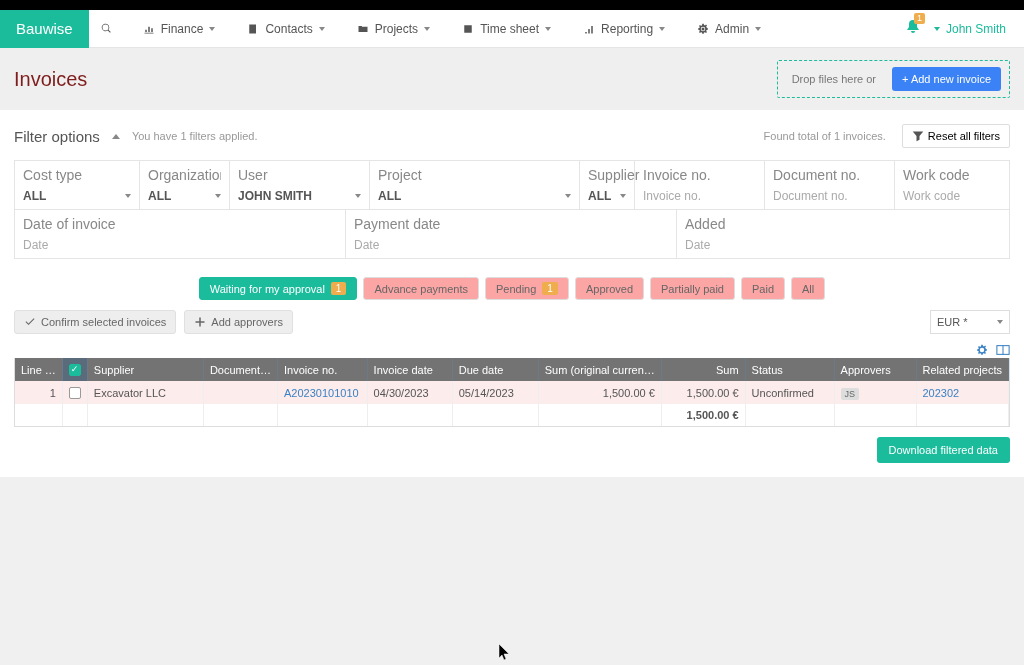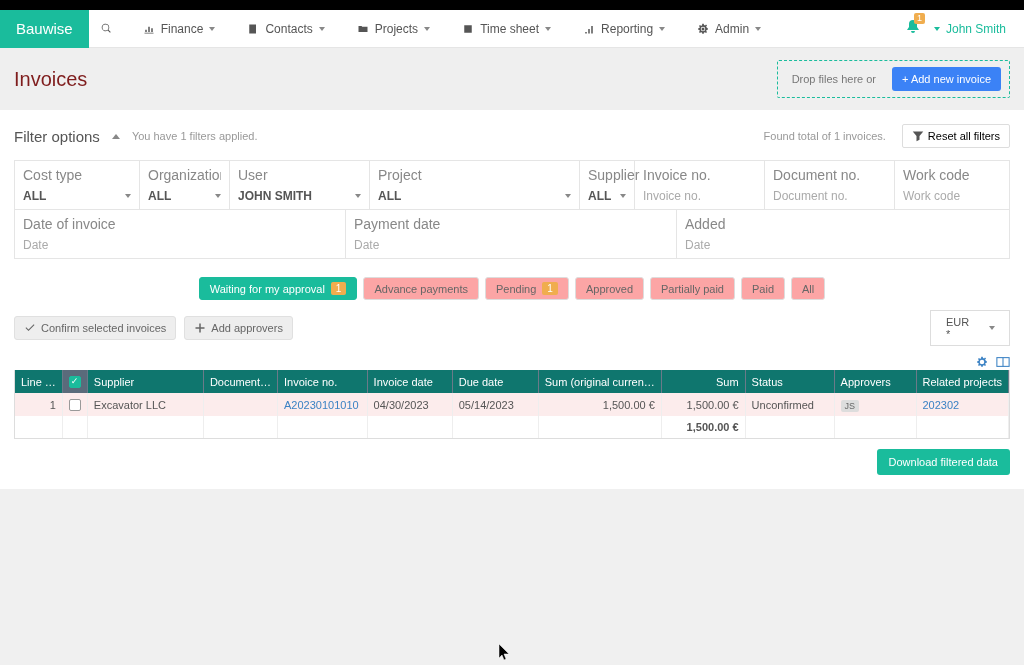--- a/index.html
+++ b/index.html
@@ -45,25 +45,25 @@
 
   .tabs { display:flex; justify-content:center; gap:6px; margin:18px 0 10px;}
   .tab { border:1px solid #ddd; background:#fca5a5; padding:4px 10px; font-size:11px; color:#666; border-radius:3px; cursor:pointer; display:flex; align-items:center; gap:6px;}
   .tab.active { background:#1abc9c; color:#fff; border-color:#1abc9c;}
   .tab-badge { background:#f0ad4e; color:#fff; font-size:10px; padding:1px 5px; border-radius:2px;}
   .tab.active .tab-badge { background:#f0ad4e; }
 
   .action-row { display:flex; justify-content:space-between; align-items:center; margin-top:8px;}
   .action-left { display:flex; gap:8px;}
   .secondary-btn { background:#eee; border:1px solid #e0e0e0; padding:5px 9px; font-size:11px; color:#666; border-radius:3px; cursor:pointer; display:flex; align-items:center; gap:5px;}
-  .currency-dd { border:1px solid #ddd; padding:5px 15px; font-size:11px; background:#fff; display:flex; align-items:center; gap:20px; cursor:pointer; width:80px; justify-content:space-between;}
+  .currency-dd { border:1px solid #ddd; padding:5px 6px; font-size:11px; background:#fff; display:flex; align-items:center; gap:20px; cursor:pointer; width:80px; justify-content:space-between;}
 
   .table-tools { display:flex; justify-content:flex-end; gap:8px; margin-top:10px; color:#3b82c4;}
   .table { width:100%; border-collapse:collapse; margin-top:2px; font-size:11px;}
-  .table th { background:#0f766e; color:#fff; text-align:left; padding:5px 6px; font-weight:400; border-right:1px solid #6a7a89; white-space:nowrap; overflow:hidden;}
+  .table th { background:#737373; color:#fff; text-align:left; padding:5px 6px; font-weight:400; border-right:1px solid #6a7a89; white-space:nowrap; overflow:hidden;}
   .table th.check-col { background:#5a6b7b; text-align:center; }
   .table td { padding:5px 6px; border-right:1px solid #eee; background:#fcecec; color:#555;}
   .table td.right { text-align:right; }
   .table td a { color:#3b82c4; text-decoration:none;}
   .table tr.totals td { background:#fff; font-weight:600; border-right:1px solid #eee;}
   .table tr.totals td.right { text-align:right; }
   .approver-chip { background:#ddd; color:#666; font-size:9px; padding:1px 4px; border-radius:2px;}
   .check-box { width:12px; height:12px; border:1px solid #999; border-radius:2px; display:inline-block; vertical-align:middle; background:#fff;}
   .check-box.checked { background:#1abc9c; border-color:#1abc9c; position:relative;}
   .check-box.checked::after { content:"✓"; color:#fff; font-size:9px; position:absolute; top:-1px; left:1px;}

